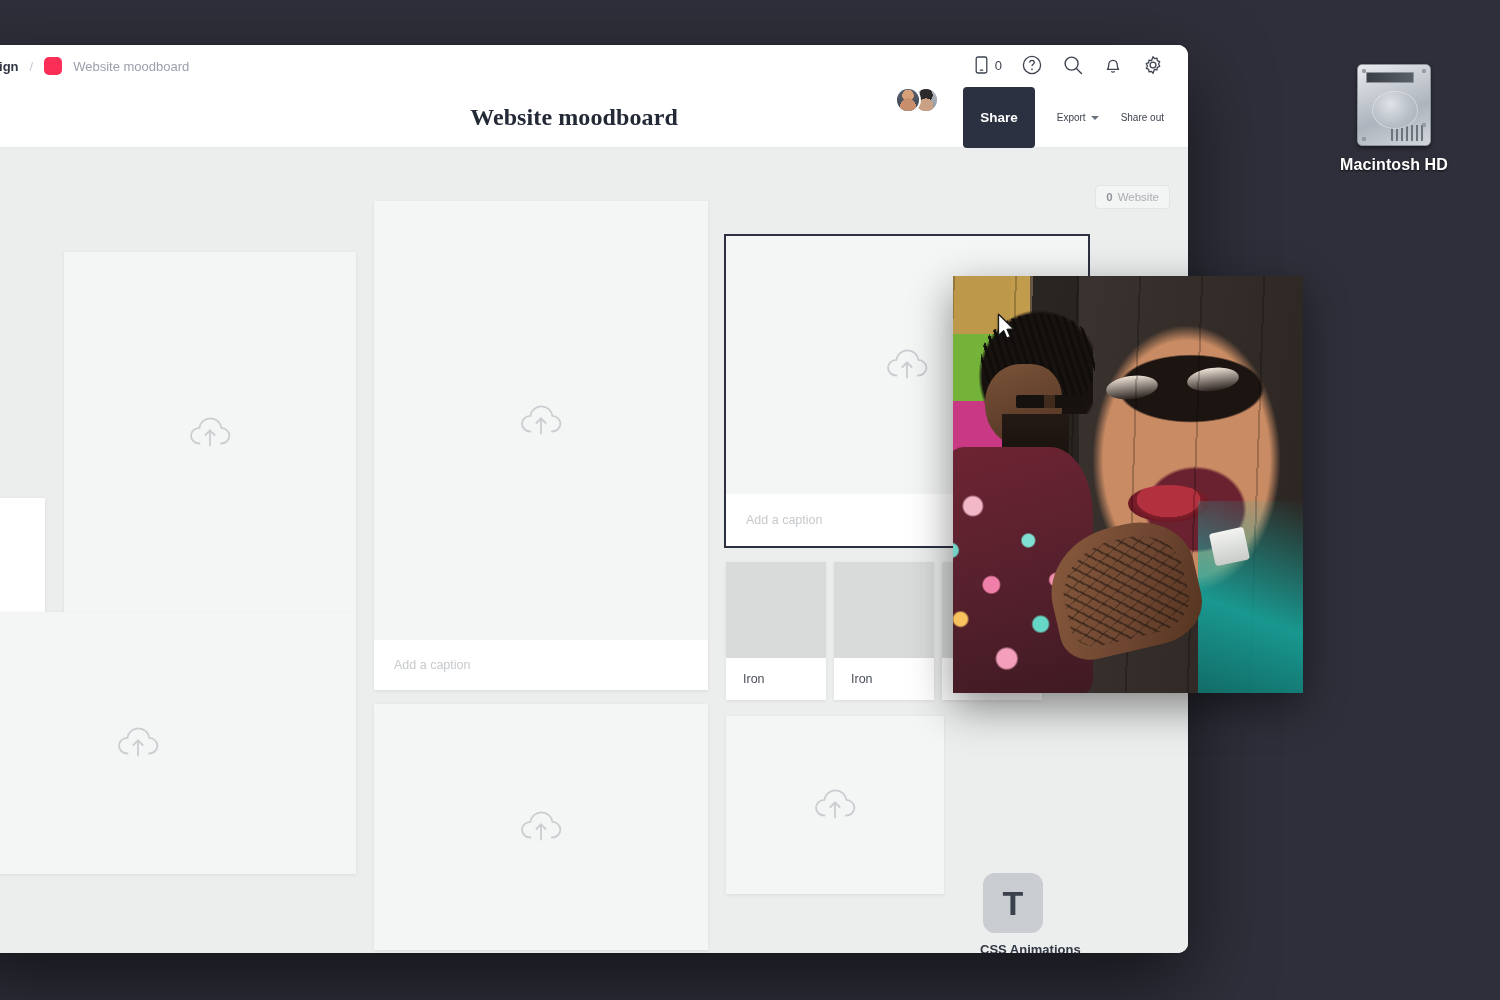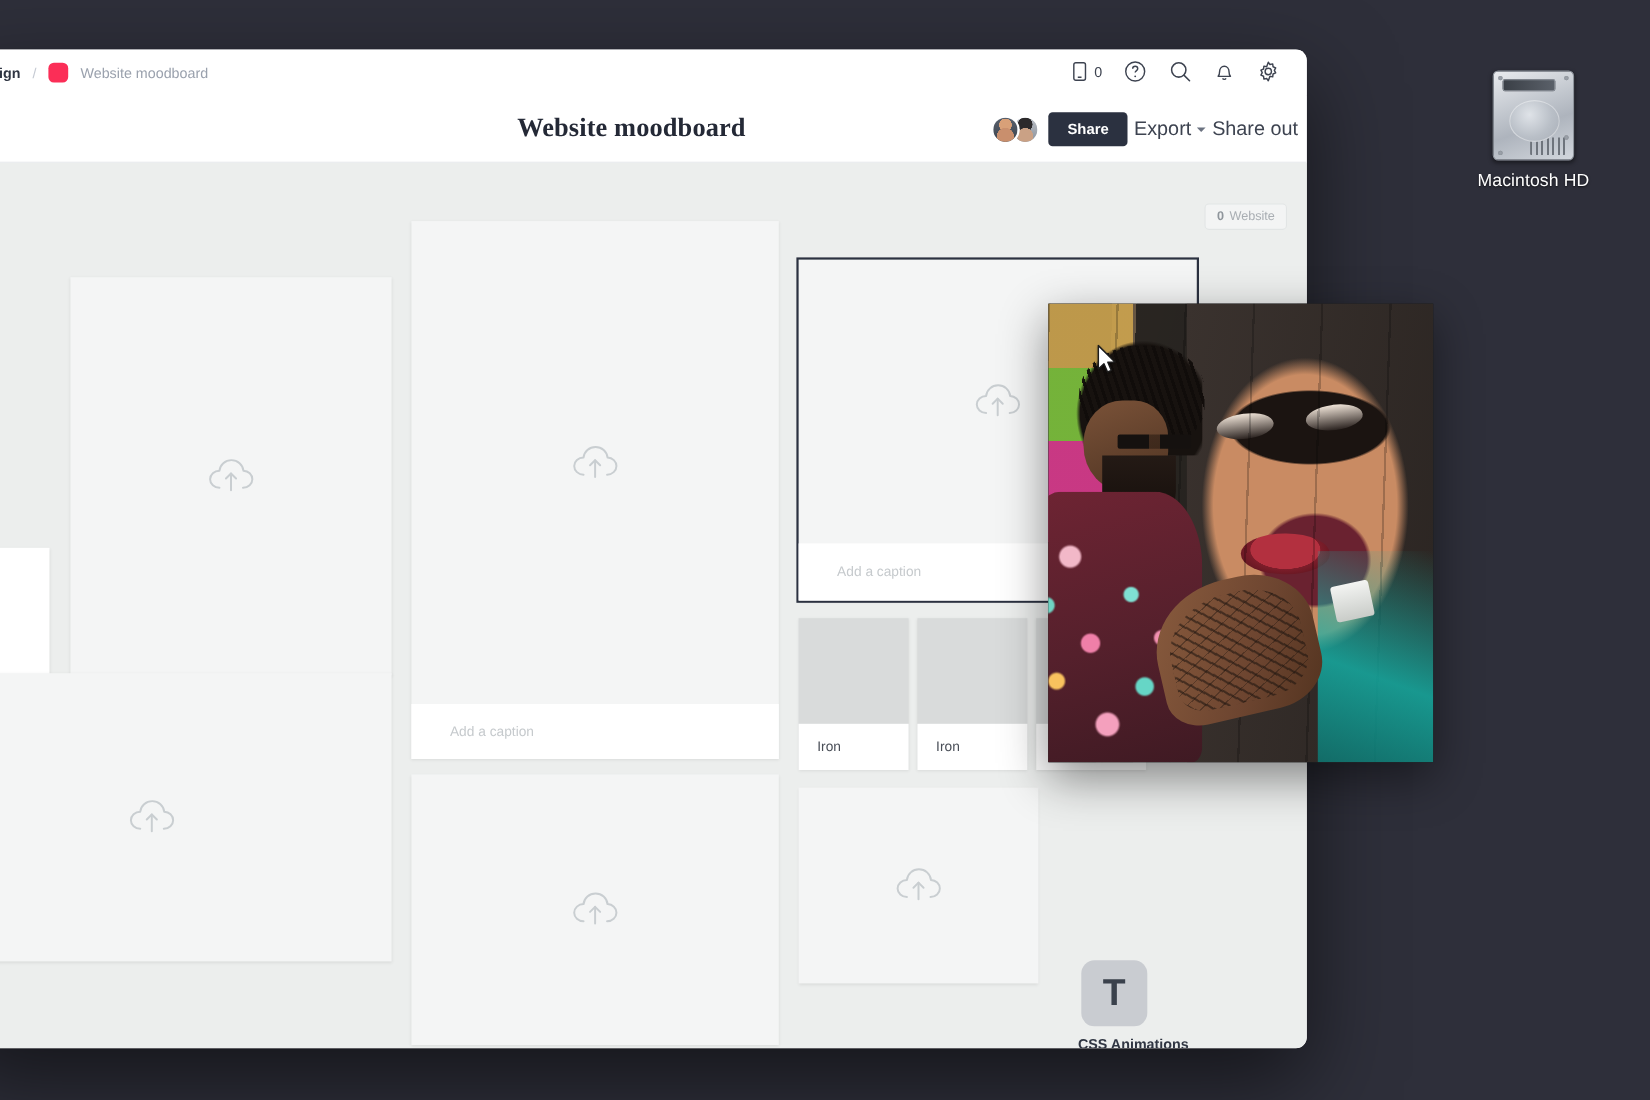--- a/index.html
+++ b/index.html
@@ -46,21 +46,21 @@
   #hd-icon .vents{
     position:absolute; right:7px; bottom:4px; width:32px; height:16px;
     background: repeating-linear-gradient(90deg,#6e747c 0 2px,transparent 2px 5px);
     border-radius:1px;
   }
   #hd-icon .screws span{
     position:absolute; width:4px; height:4px; border-radius:50%;
     background:#9aa0a8; box-shadow: inset 0 0 1px #6c727a;
   }
   #hd-icon .hd-label {
-    margin-top: 10px; color: #ffffff; font-size: 16px; font-weight: normal;
+    margin-top: 10px; color: #ffffff; font-size: 16px; font-weight: bold;
     text-shadow: 0 1px 2px rgba(0,0,0,.7);
     letter-spacing: .1px;
   }
 
   
   #app-window {
     position: absolute; left: -40px; top: 45px;
     width: 1228px; height: 908px;
     background: #ffffff;
     border-radius: 10px;
@@ -95,43 +95,43 @@
     height: 61px; background:#fff; position:relative;
     display:flex; align-items:center; justify-content:center;
     border-bottom: 1px solid #e6e9ec;
   }
   #board-title {
     font-family:"Liberation Serif", serif;
     font-size: 24px; font-weight: bold; color:#242936;
     letter-spacing:.1px;
   }
   #title-actions {
-    position:absolute; right:8px; top:0; height:61px;
-    display:flex; align-items:center; gap:6px;
+    position:absolute; right:24px; top:0; height:61px;
+    display:flex; gap:22px;
   }
   #avatars { display:flex; align-items:center; position:relative; width:46px; height:26px; }
   .avatar {
     width:26px; height:26px; border-radius:50%;
     border:2px solid #fff; position:absolute; top:0;
     background:#cfd4da; overflow:hidden;
   }
   .avatar.a1 { left:0; z-index:2; }
   .avatar.a2 { left:18px; z-index:1; }
   .avatar .face {
     position:absolute; inset:0;
   }
   .avatar.a1 .face { background: radial-gradient(circle at 50% 78%, #c98f6d 0 38%, transparent 39%), radial-gradient(circle at 50% 30%, #d8a078 0 30%, transparent 31%), linear-gradient(#58606c,#3c434e); }
   .avatar.a2 .face { background: radial-gradient(circle at 50% 76%, #caa185 0 36%, transparent 37%), radial-gradient(circle at 50% 28%, #2c2a2b 0 34%, transparent 35%), linear-gradient(#b9bec5,#8d939c); }
   #share-button {
     background:#2b3140; color:#fff; font-size:13.5px; font-weight:bold;
     padding:8px 17px; border-radius:4px; border:0; cursor:pointer;
     font-family:"Liberation Sans", sans-serif;
   }
   .top-link {
-    font-size:18px; color:#3d4350; cursor:pointer;
+    font-size:10px; color:#3d4350; cursor:pointer;
     display:flex; align-items:center; gap:5px;
   }
   .caret { width:0;height:0;border-left:4px solid transparent;border-right:4px solid transparent;border-top:4.5px solid #6b7280; }
 
   
   #canvas {
     position:absolute; left:0; top:103px; right:0; bottom:0;
     background:#eceeed;
     overflow:hidden;
   }
@@ -150,21 +150,21 @@
   .card {
     position:absolute; background:#f4f5f5;
     box-shadow:0 1px 3px rgba(0,0,0,.08);
   }
   .card.white { background:#ffffff; }
   .card .drop { position:absolute; inset:0; display:flex; align-items:center; justify-content:center; }
   .cloud { opacity:1; }
   .caption {
     position:absolute; left:0; right:0; bottom:0;
     background:#fff; height:50px;
-    display:flex; align-items:center; padding-left:35px;
+    display:flex; align-items:center; padding-left:20px;
     font-size:12.5px; color:#c6cacd;
   }
   .caption.filled { color:#4a4f58; }
   .card.selected { outline:2px solid #2b3140; outline-offset:0; z-index:5; background:#f4f5f5; }
 
   
   #folder-css {
     position:absolute; left:1020px; top:725px; width:66px; text-align:center; cursor:pointer;
   }
   #folder-css .t-tile {

